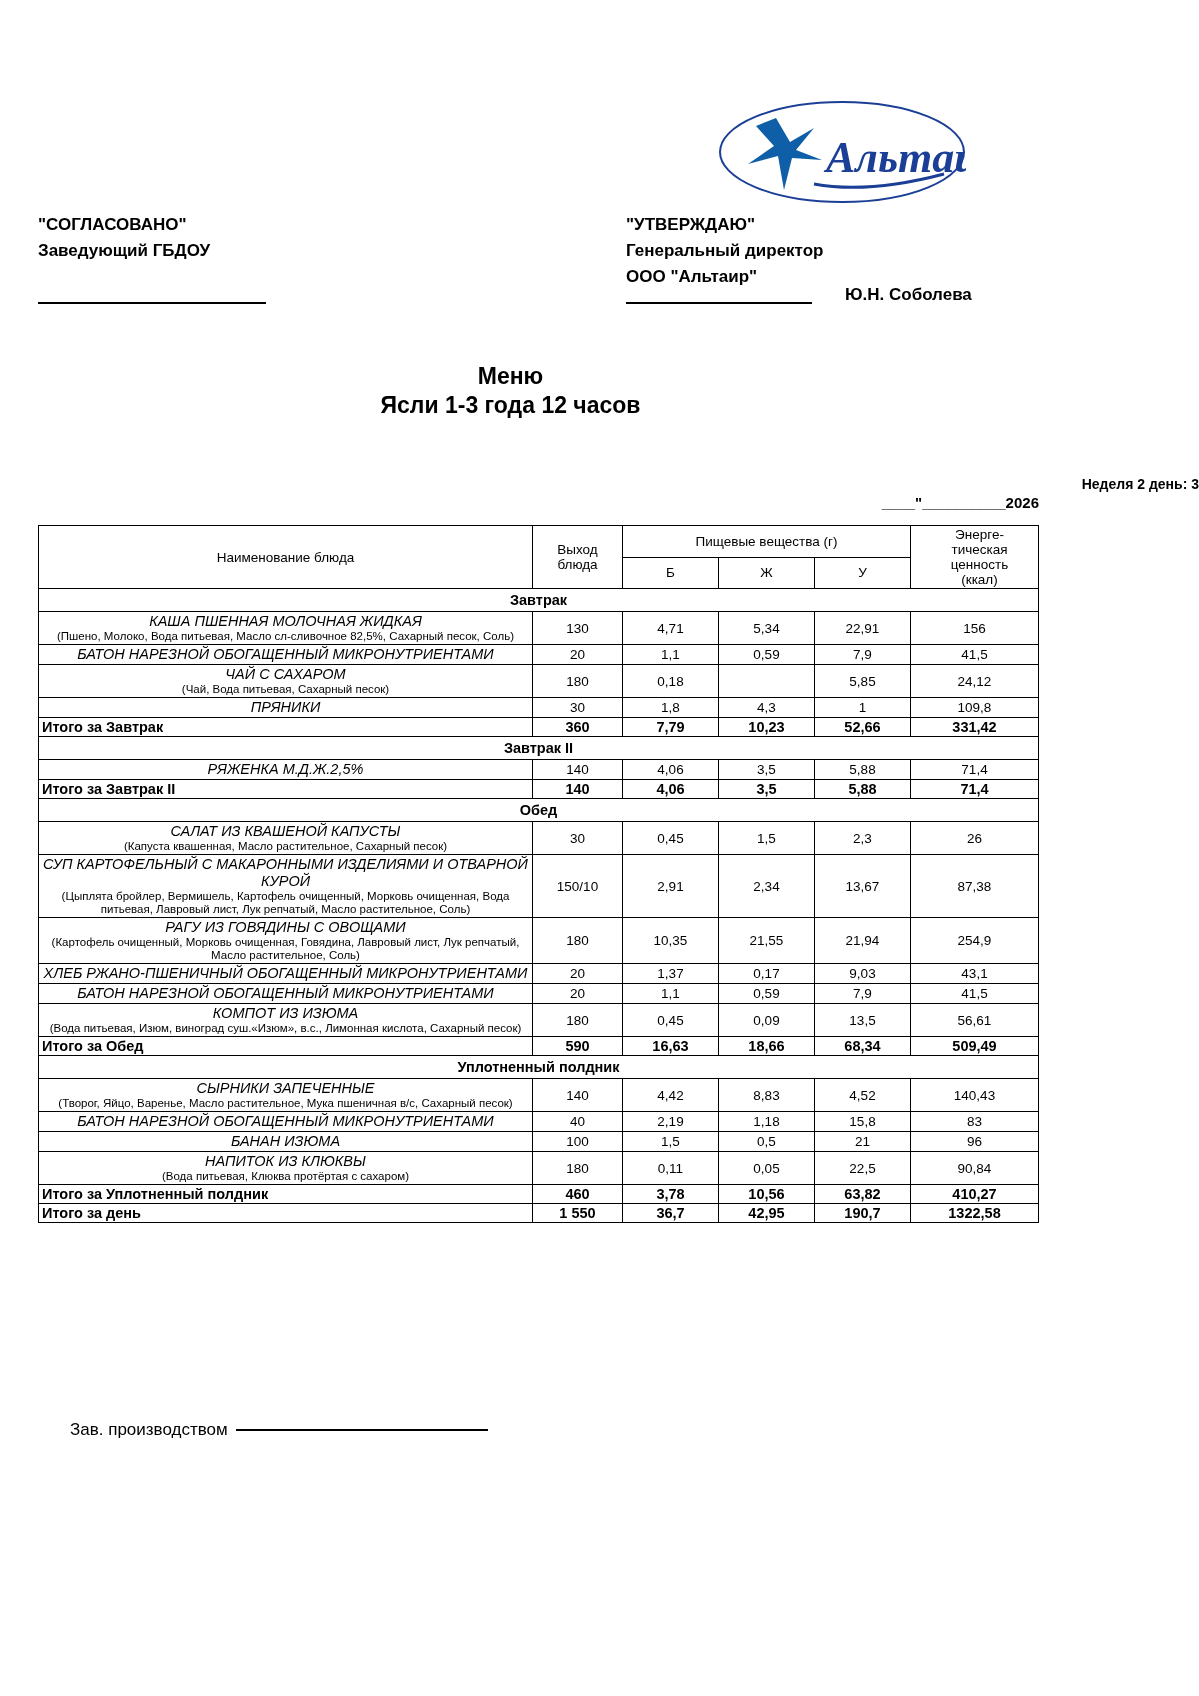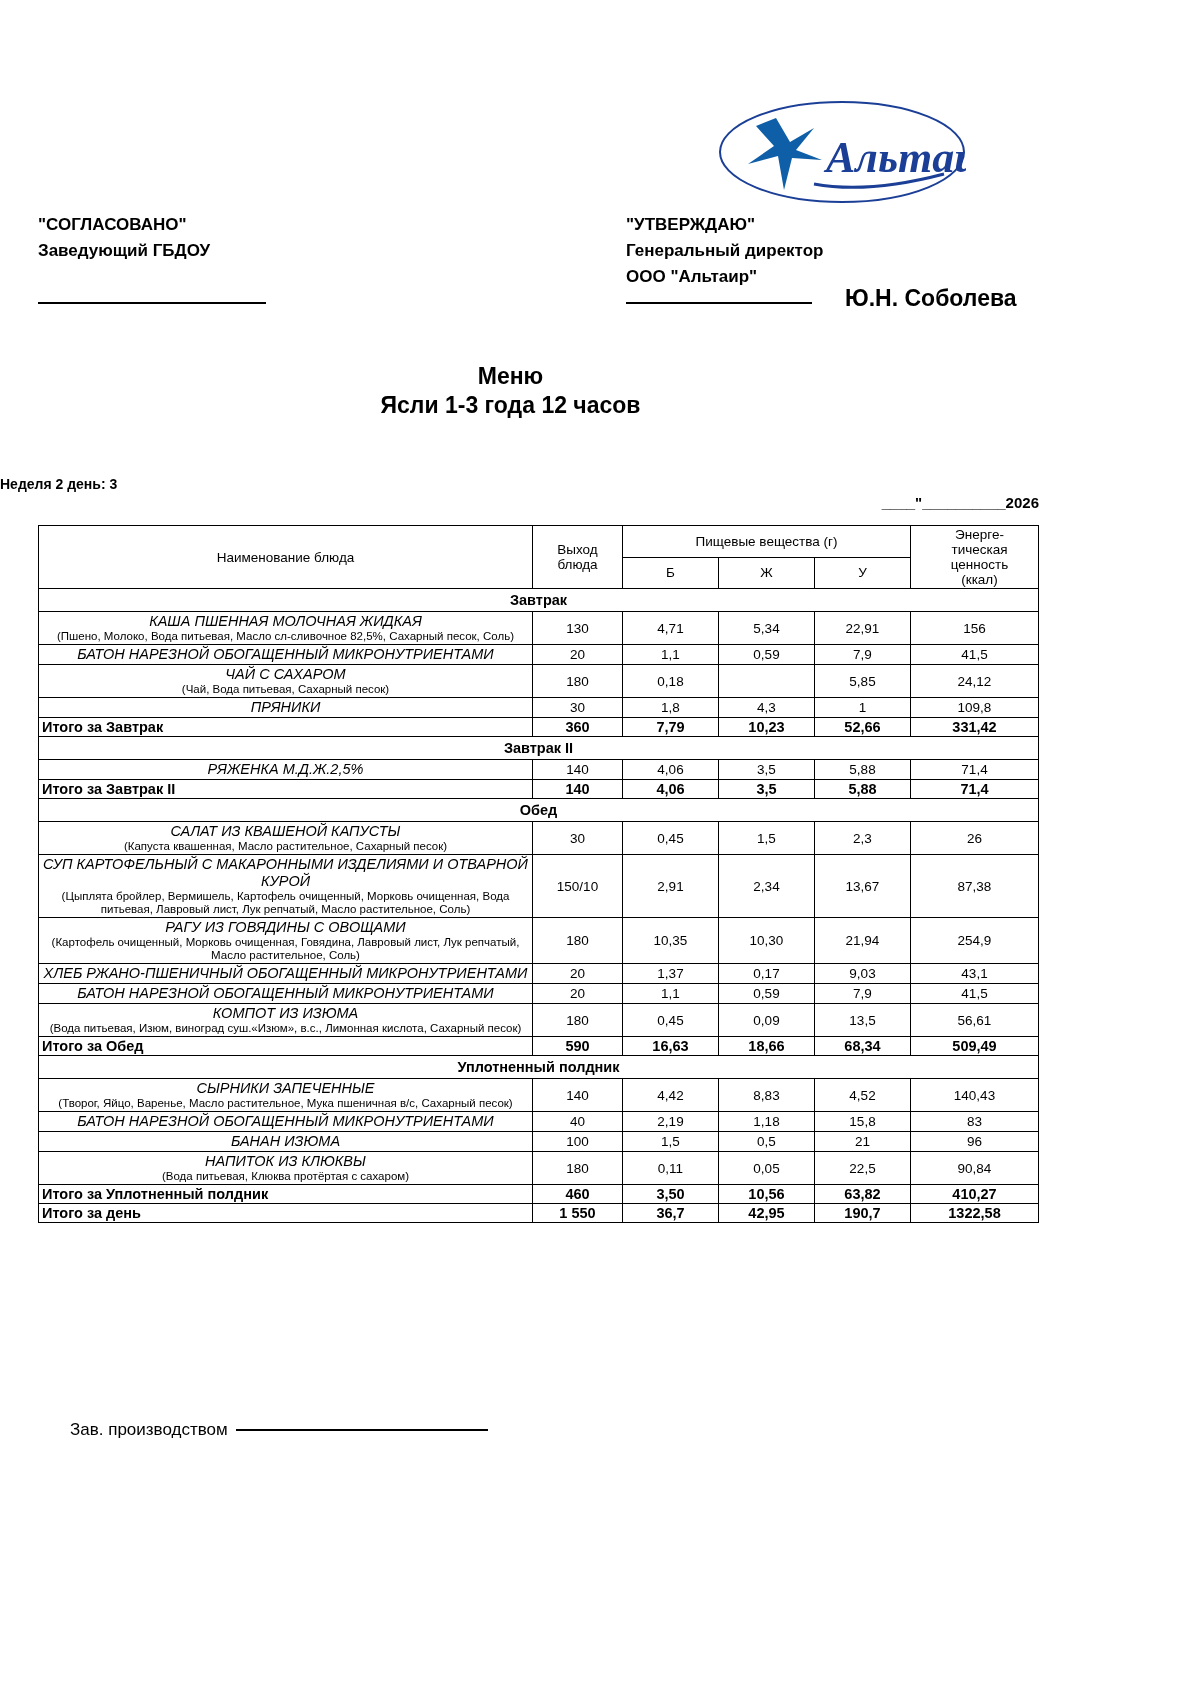--- a/index.html
+++ b/index.html
@@ -59,40 +59,40 @@
     position: absolute;
     left: 626px;
     top: 302px;
     width: 186px;
     border-bottom: 2px solid #000;
   }
   .sig-name {
     position: absolute;
     left: 845px;
     top: 285px;
-    font-size: 23px;
+    font-size: 17px;
     font-weight: bold;
   }
 
   
   .title-block {
     position: absolute;
     left: 0;
     top: 362px;
     width: 1021px;
     text-align: center;
   }
   .title-block .t1 { font-size: 23px; font-weight: bold; line-height: 29px; }
   .title-block .t2 { font-size: 23px; font-weight: bold; line-height: 29px; }
   .title-block .t3 { font-size: 23px; font-weight: bold; line-height: 29px; }
   .week-day {
     position: absolute;
     left: 0; top: 476px;
     width: 1199px;
-    text-align: left;
+    text-align: right;
     font-size: 14px;
     font-weight: bold;
   }
   .date-line {
     position: absolute;
     right: 160px;
     top: 494px;
     font-size: 15px;
     font-weight: bold;
     white-space: pre;
@@ -334,21 +334,21 @@
           <td class="num">13,67</td>
           <td class="num">87,38</td>
         </tr>
         <tr>
           <td class="dish">
             <span class="n">РАГУ ИЗ ГОВЯДИНЫ С ОВОЩАМИ</span>
             <span class="c">(Картофель очищенный, Морковь очищенная, Говядина, Лавровый лист, Лук репчатый, Масло растительное, Соль)</span>
           </td>
           <td class="num">180</td>
           <td class="num">10,35</td>
-          <td class="num">10,30</td>
+          <td class="num">21,55</td>
           <td class="num">21,94</td>
           <td class="num">254,9</td>
         </tr>
         <tr>
           <td class="dish">
             <span class="n">ХЛЕБ РЖАНО-ПШЕНИЧНЫЙ ОБОГАЩЕННЫЙ МИКРОНУТРИЕНТАМИ</span>
           </td>
           <td class="num">20</td>
           <td class="num">1,37</td>
           <td class="num">0,17</td>
@@ -425,21 +425,21 @@
           </td>
           <td class="num">180</td>
           <td class="num">0,11</td>
           <td class="num">0,05</td>
           <td class="num">22,5</td>
           <td class="num">90,84</td>
         </tr>
         <tr class="total">
           <td class="dish">Итого за Уплотненный полдник</td>
           <td class="num">460</td>
-          <td class="num">3,50</td>
+          <td class="num">3,78</td>
           <td class="num">10,56</td>
           <td class="num">63,82</td>
           <td class="num">410,27</td>
         </tr>
         <tr class="total">
           <td class="dish">Итого за день</td>
           <td class="num">1 550</td>
           <td class="num">36,7</td>
           <td class="num">42,95</td>
           <td class="num">190,7</td>

